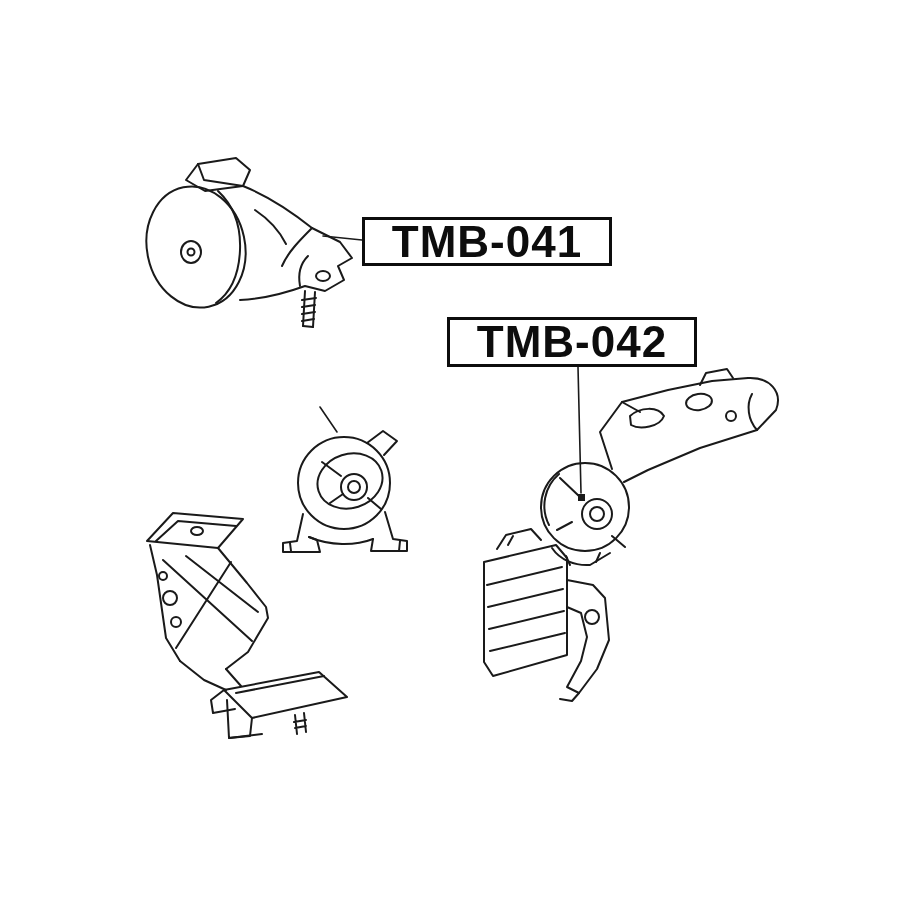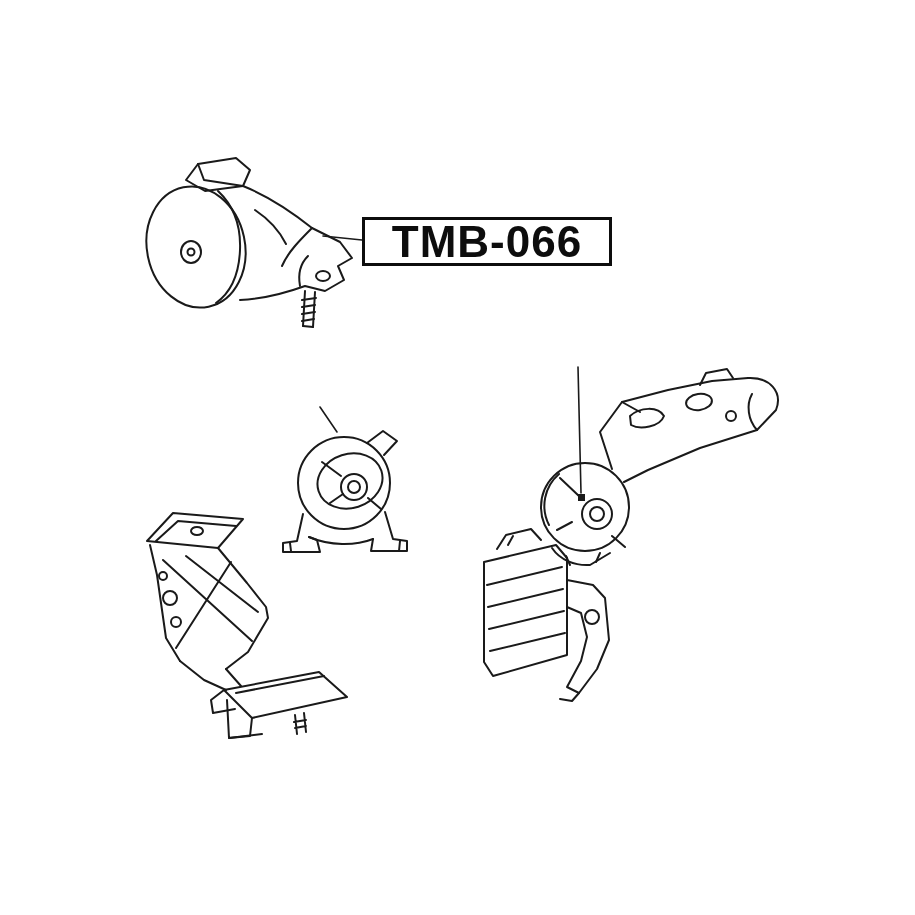--- a/index.html
+++ b/index.html
@@ -125,17 +125,18 @@
       <path d="M579 693 L 572 701 L 560 699"></path>
     </g>
 
     <g stroke-width="1.6">
       <path d="M362 240 L 323 236"></path>
       <path d="M320 407 L 337 432"></path>
       <path d="M578 367 L 581 493"></path>
     </g>
   </svg>
 
-  <div class="part-label label-tmb-041">TMB-066</div>
+  <div class="part-label label-tmb-041">TMB-041</div>
 
 
+  <div class="part-label label-tmb-042">TMB-042</div>
 
 </div>
 
 </body></html>

